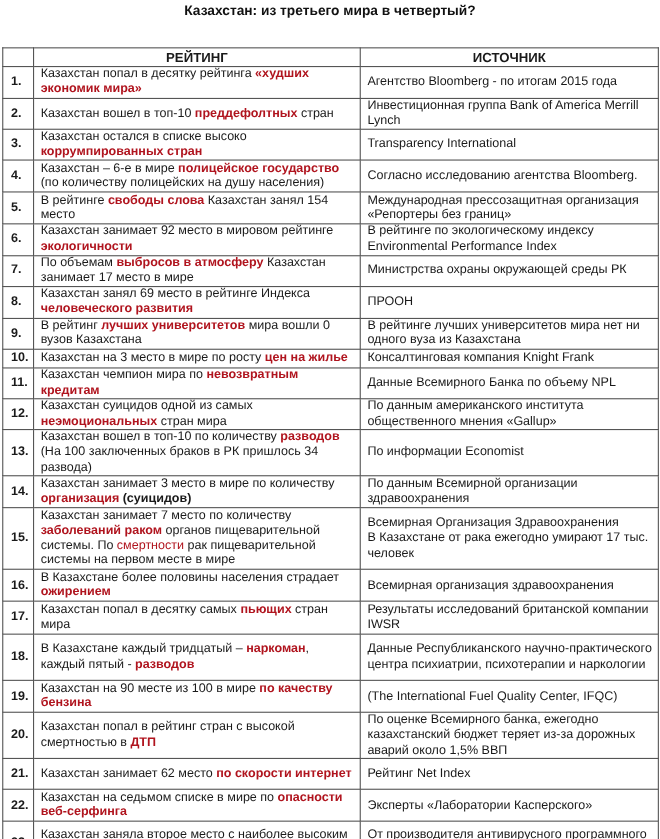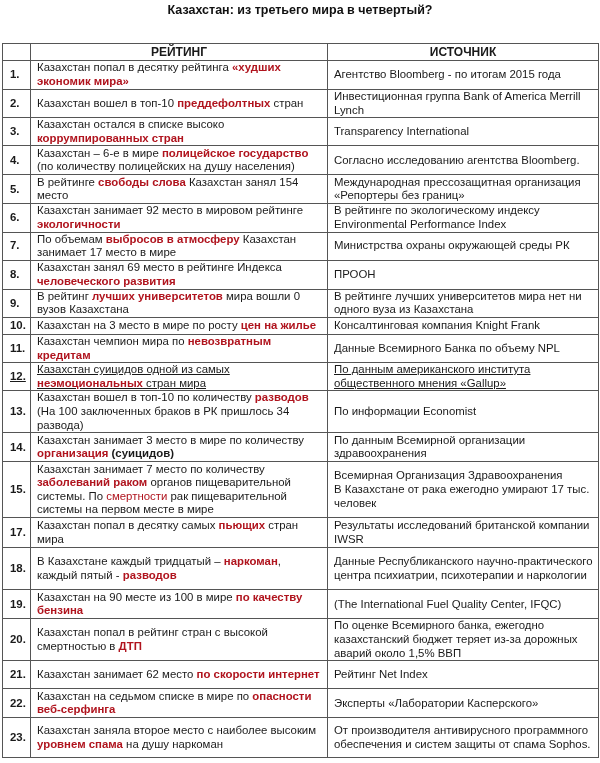--- a/index.html
+++ b/index.html
@@ -85,39 +85,44 @@
       <tr style="height: 17px; padding-left: 39px;">
         <td class="num">10.</td>
         <td class="rating"><span>Казахстан на 3 место в мире по росту </span><span class="hl">цен на жилье</span></td>
         <td class="source"><span>Консалтинговая компания Knight Frank</span></td>
       </tr>
       <tr style="height: 27px;">
         <td class="num">11.</td>
         <td class="rating"><span>Казахстан чемпион мира по </span><span class="hl">невозвратным кредитам</span></td>
         <td class="source"><span>Данные  Всемирного Банка по объему NPL</span></td>
       </tr>
-      <tr style="height: 28px; text-decoration: underline;">
+      <tr style="height: 28px;">
         <td class="num">12.</td>
         <td class="rating"><span>Казахстан суицидов одной из самых </span><span class="hl">неэмоциональных</span><span> стран мира</span></td>
         <td class="source"><span>По данным американского института общественного мнения «Gallup»</span></td>
       </tr>
       <tr style="height: 42px;">
         <td class="num">13.</td>
         <td class="rating"><span>Казахстан вошел в топ-10 по количеству </span><span class="hl">разводов</span><span> (На 100 заключенных браков в РК пришлось 34 развода)</span></td>
         <td class="source"><span>По информации Economist</span></td>
       </tr>
       <tr style="height: 29px;">
         <td class="num">14.</td>
         <td class="rating"><span>Казахстан занимает 3 место в мире по количеству </span><span class="hl">организация</span><span class="b"> (суицидов)</span></td>
         <td class="source"><span>По данным Всемирной организации здравоохранения</span></td>
       </tr>
       <tr style="height: 56px;">
         <td class="num">15.</td>
         <td class="rating"><span>Казахстан занимает 7 место по количеству </span><span class="hl">заболеваний раком</span><span> органов пищеварительной системы. По </span><span class="hl-plain">смертности</span><span> рак пищеварительной системы на первом месте в мире</span></td>
         <td class="source"><span>Всемирная Организация Здравоохранения</span><br><span>В Казахстане от рака ежегодно умирают 17 тыс. человек</span></td>
+      </tr>
+      <tr style="height: 29px;">
+        <td class="num">16.</td>
+        <td class="rating"><span>В Казахстане более половины населения страдает </span><span class="hl">ожирением</span></td>
+        <td class="source"><span>Всемирная организация здравоохранения</span></td>
       </tr>
       <tr style="height: 30px;">
         <td class="num">17.</td>
         <td class="rating"><span>Казахстан попал в десятку самых </span><span class="hl">пьющих</span><span> стран мира</span></td>
         <td class="source"><span>Результаты исследований британской компании IWSR</span></td>
       </tr>
       <tr style="height: 42px;">
         <td class="num">18.</td>
         <td class="rating"><span>В Казахстане каждый тридцатый – </span><span class="hl">наркоман</span><span>, каждый пятый - </span><span class="hl">разводов</span></td>
         <td class="source"><span>Данные Республиканского научно-практического центра психиатрии, психотерапии и наркологии</span></td>

